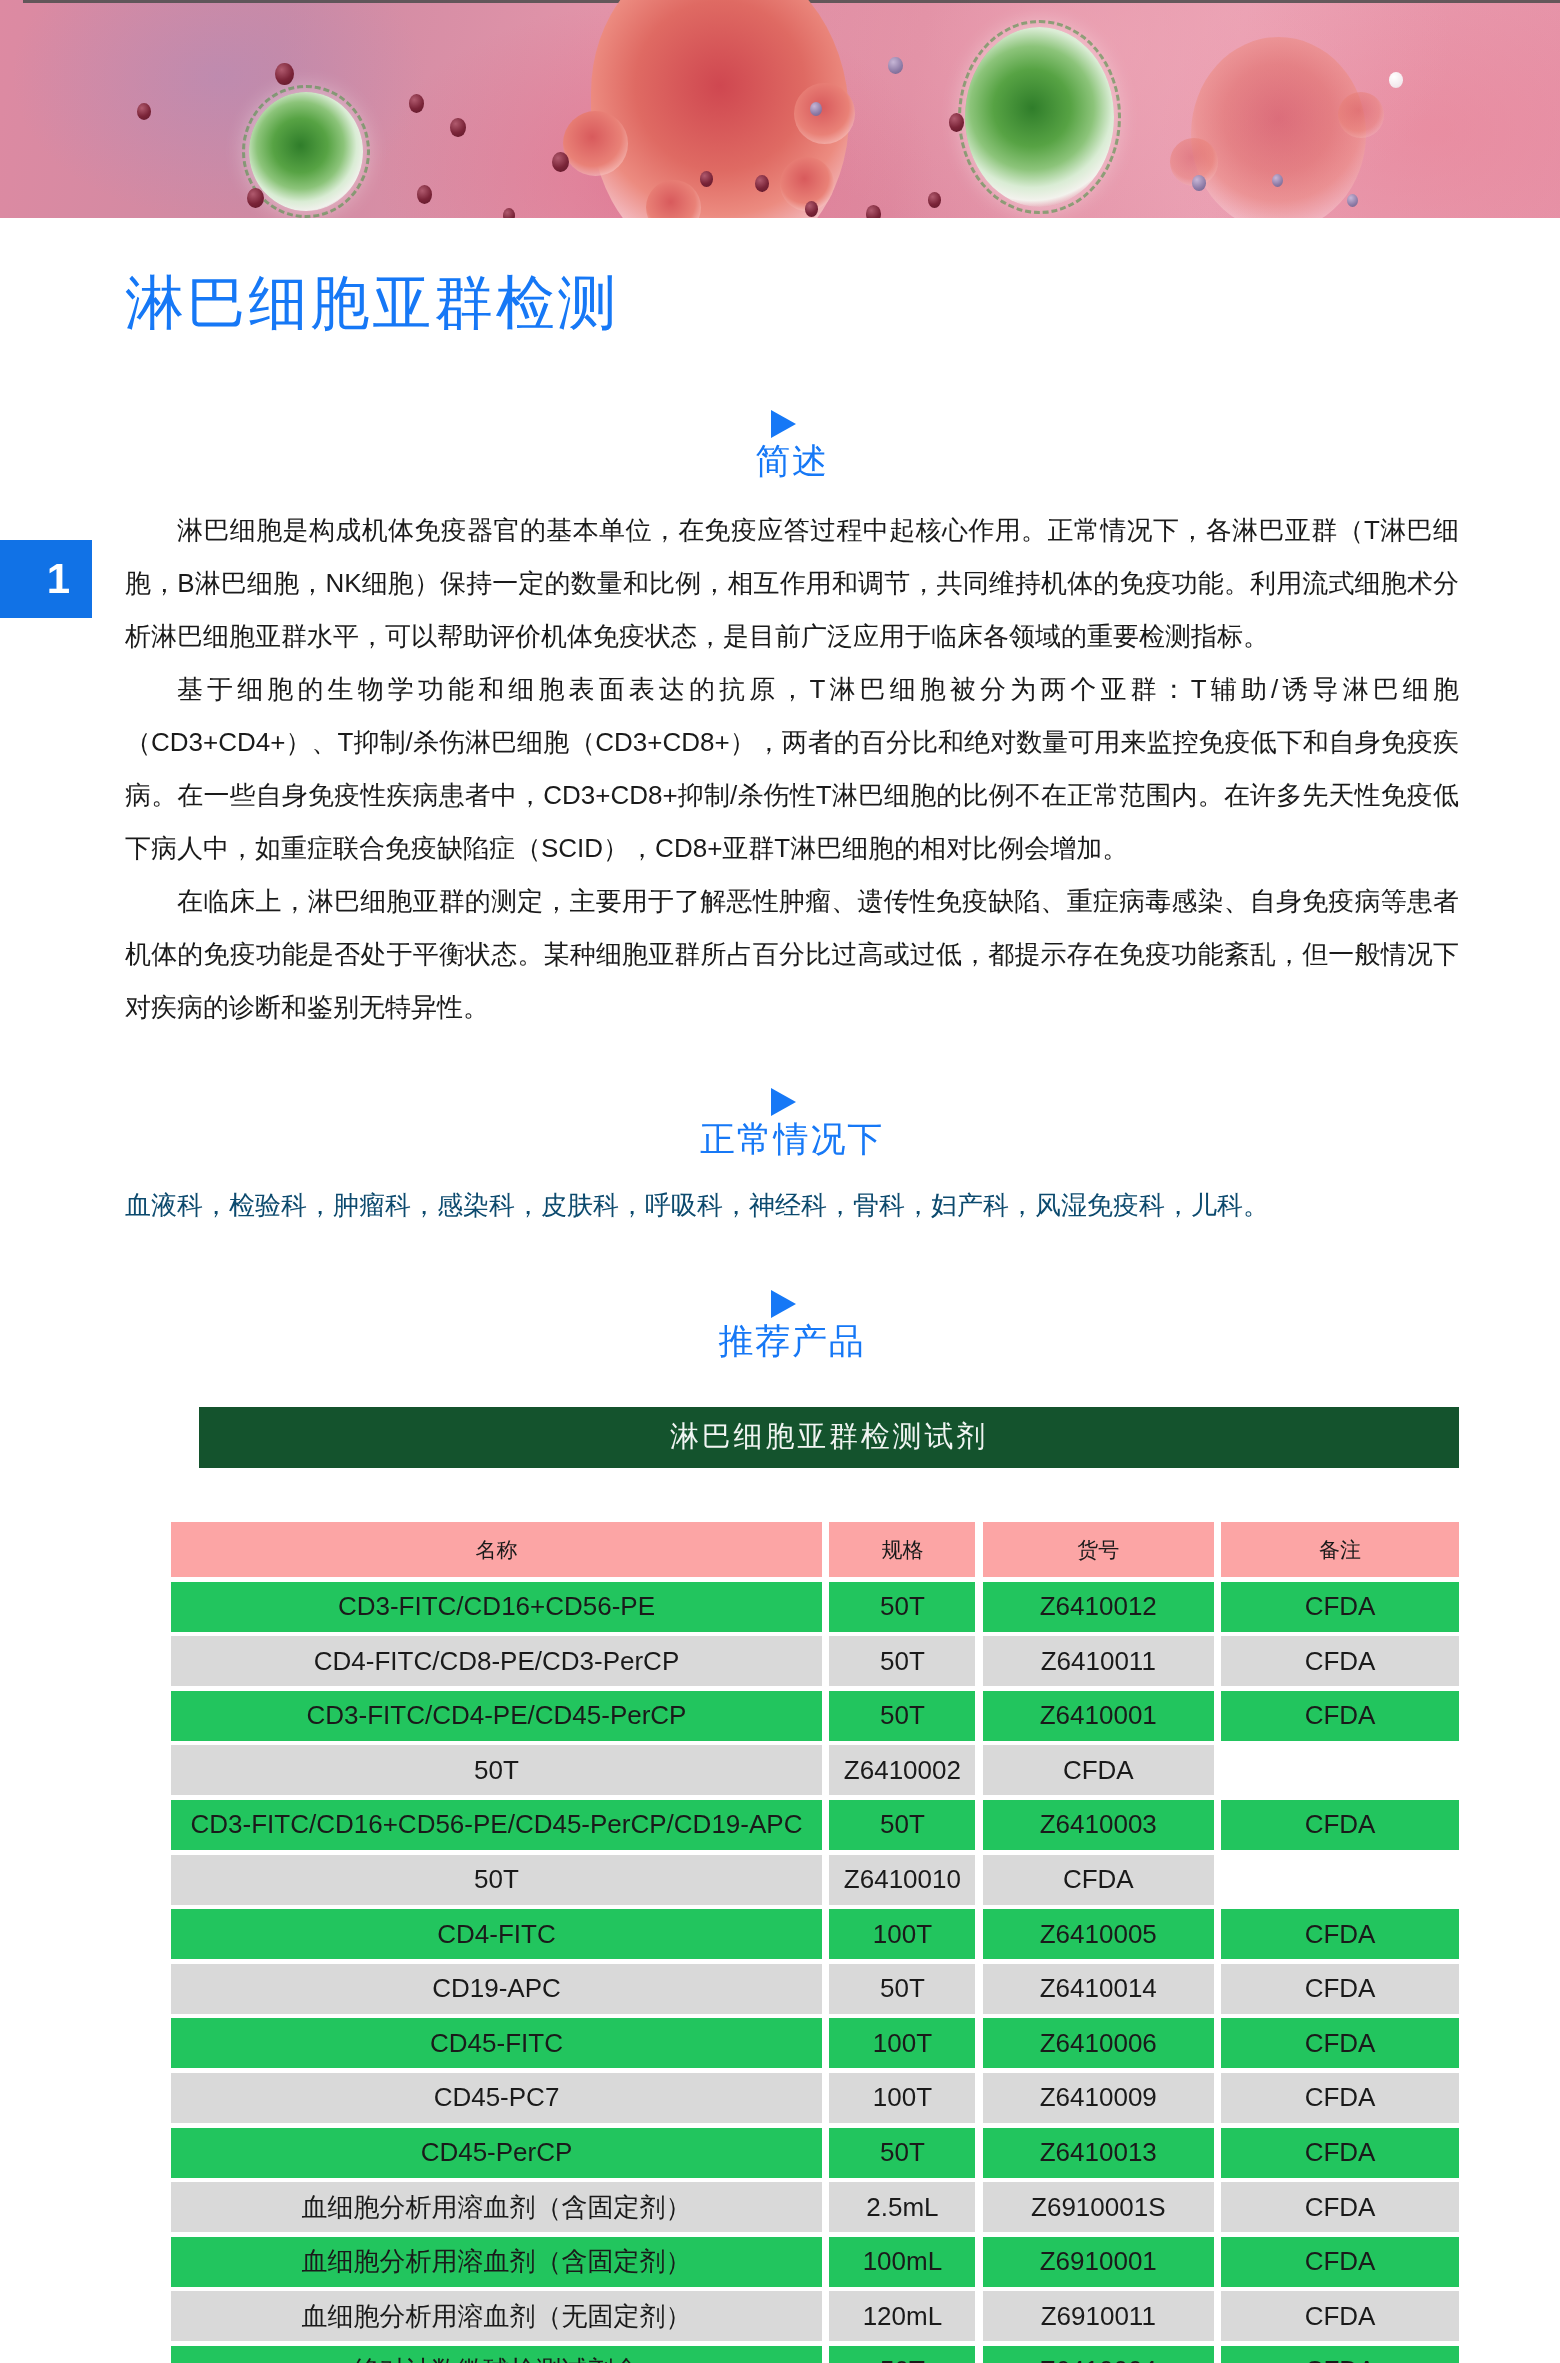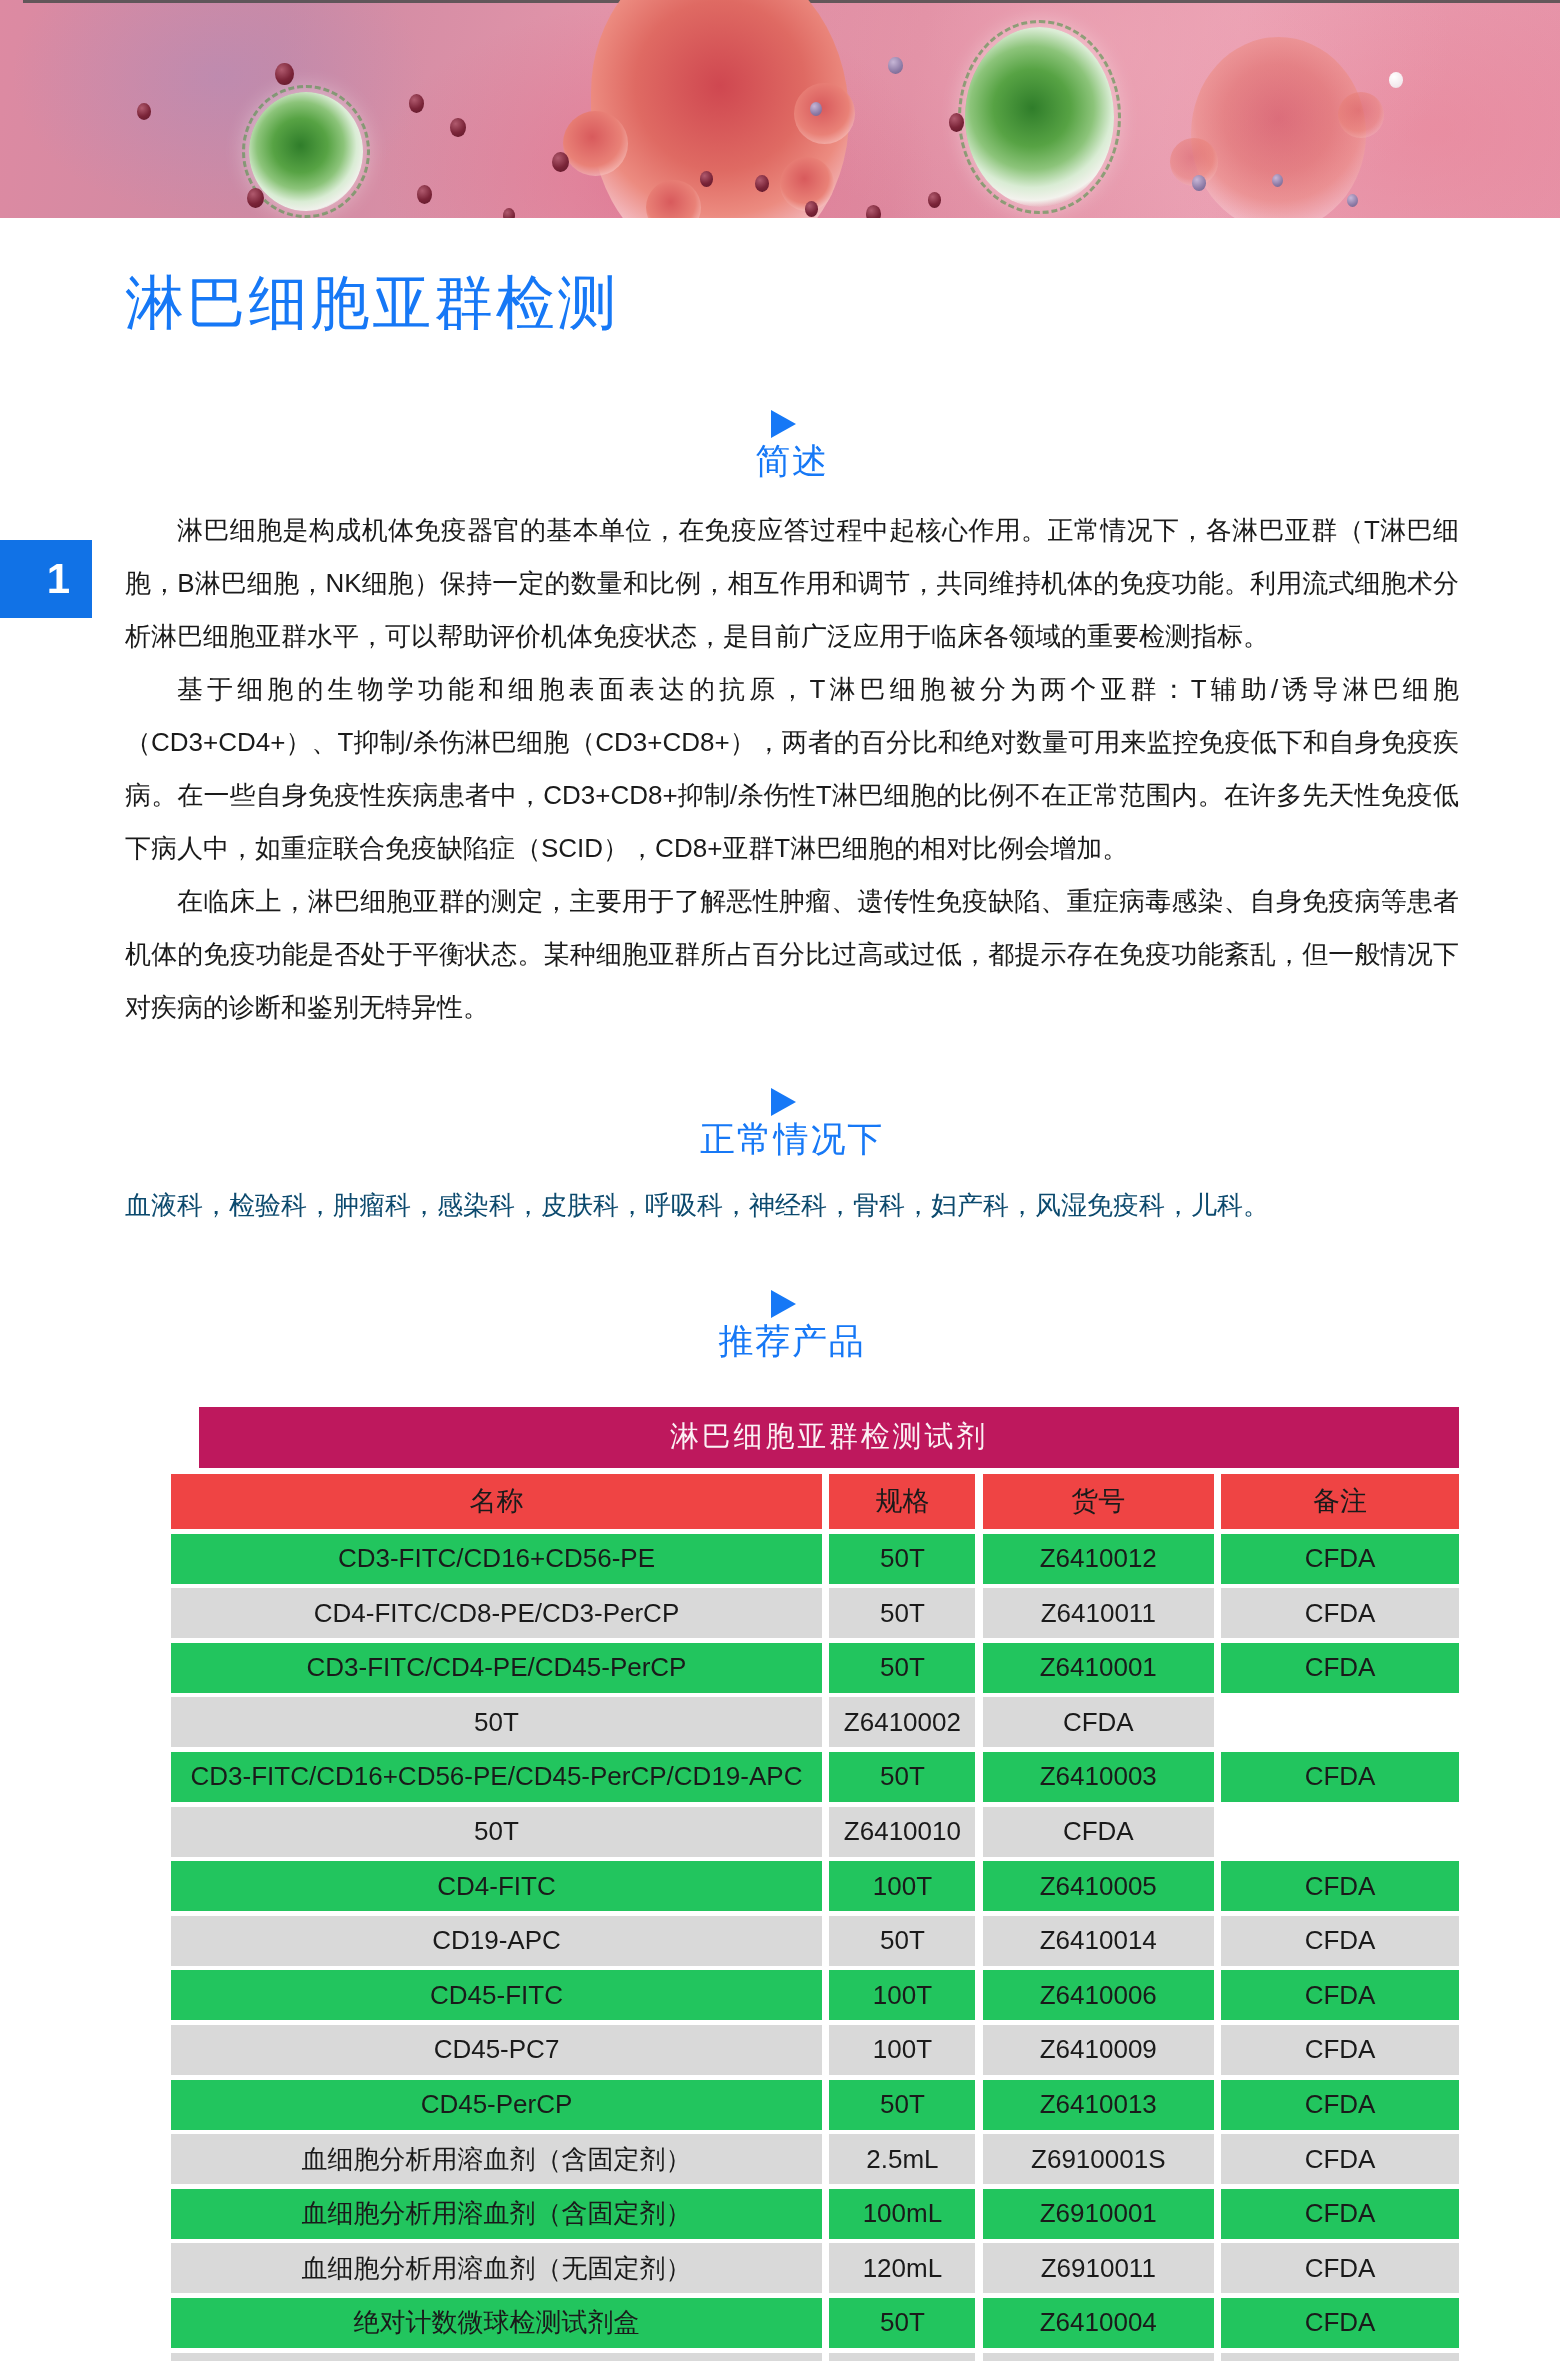--- a/index.html
+++ b/index.html
@@ -42,26 +42,26 @@
   .page-title{margin:46px 0 0 0;font-size:59px;font-weight:500;color:#1678f6;letter-spacing:2.8px;}
   .section-head{display:flex;align-items:center;margin-top:66px;flex-direction:column;}
   .tri{width:0;height:0;border-left:25px solid #1678f6;border-top:14.8px solid transparent;border-bottom:14.8px solid transparent;margin-right:16.6px;flex:none;}
   .section-title{font-size:35px;color:#1678f6;letter-spacing:1.8px;white-space:nowrap;}
   .rule{flex:1;height:2.8px;background:#8a8a8a;margin-left:44px;}
   .para{font-size:26px;color:#1a1a1a;line-height:53px;text-align:justify;text-indent:2em;margin:0;}
   .para.first{margin-top:18.5px;}
   .plain-text{font-size:26px;color:#0c4a6e;line-height:37px;margin:24px 0 0 0;}
   
   .ptable{margin:42px 0 0 46px;}
-  .t-banner{height:61px;background:#be185d;color:rgba(255,255,255,0.94);font-size:29px;letter-spacing:2.8px;
+  .t-banner{height:61px;background:#14532d;color:rgba(255,255,255,0.94);font-size:29px;letter-spacing:2.8px;
     display:flex;align-items:center;justify-content:center;margin-bottom:6.5px;margin-left:28px;}
   .t-row{display:grid;grid-template-columns:651px 146px 231px 1fr;column-gap:7.4px;margin-bottom:4.6px;}
   .t-cell{display:flex;align-items:center;justify-content:center;font-size:26px;color:#1a1a1a;
     min-height:50px;text-align:center;white-space:pre-line;line-height:35px;padding:3.7px 5.5px;box-sizing:border-box;}
-  .t-row.header .t-cell{background:#ef4444;min-height:55px;font-size:27px;}
+  .t-row.header .t-cell{background:#fca5a5;min-height:55px;font-size:21px;margin-top:48px;}
   .t-row.gray .t-cell{background:#d9d9d9;}
   .t-row.white .t-cell{background:#22c55e;}
   .t-bottom{display:grid;grid-template-columns:651px 146px 231px 1fr;column-gap:7.4px;}
   .t-bottom div{height:8.3px;background:#d9d9d9;}
   
   .footer-row{display:flex;align-items:center;margin-top:44px;margin-left:-5.5px;}
   .hex-outer{width:50px;height:55px;clip-path:polygon(50% 0,100% 25%,100% 75%,50% 100%,0 75%,0 25%);
     background:#c9c9c9;display:flex;align-items:center;justify-content:center;flex:none;}
   .hex-inner{width:43px;height:49px;clip-path:polygon(50% 0,100% 25%,100% 75%,50% 100%,0 75%,0 25%);
     background:#ffffff;display:flex;align-items:center;justify-content:center;font-size:28px;color:#333;}

